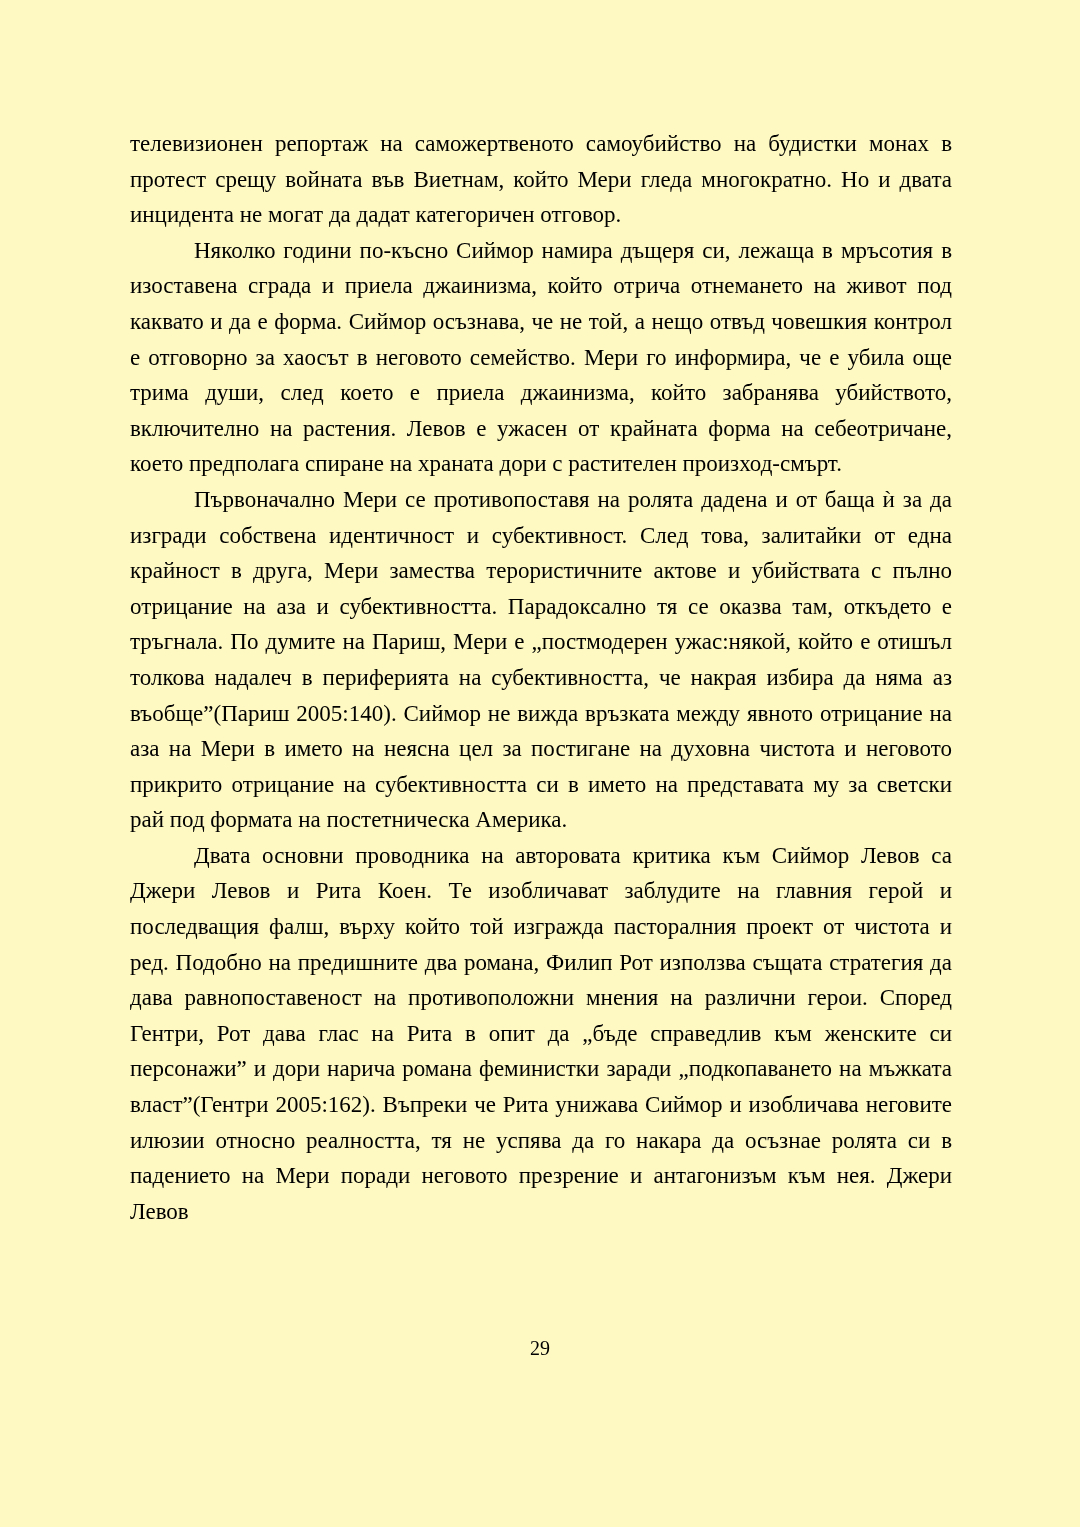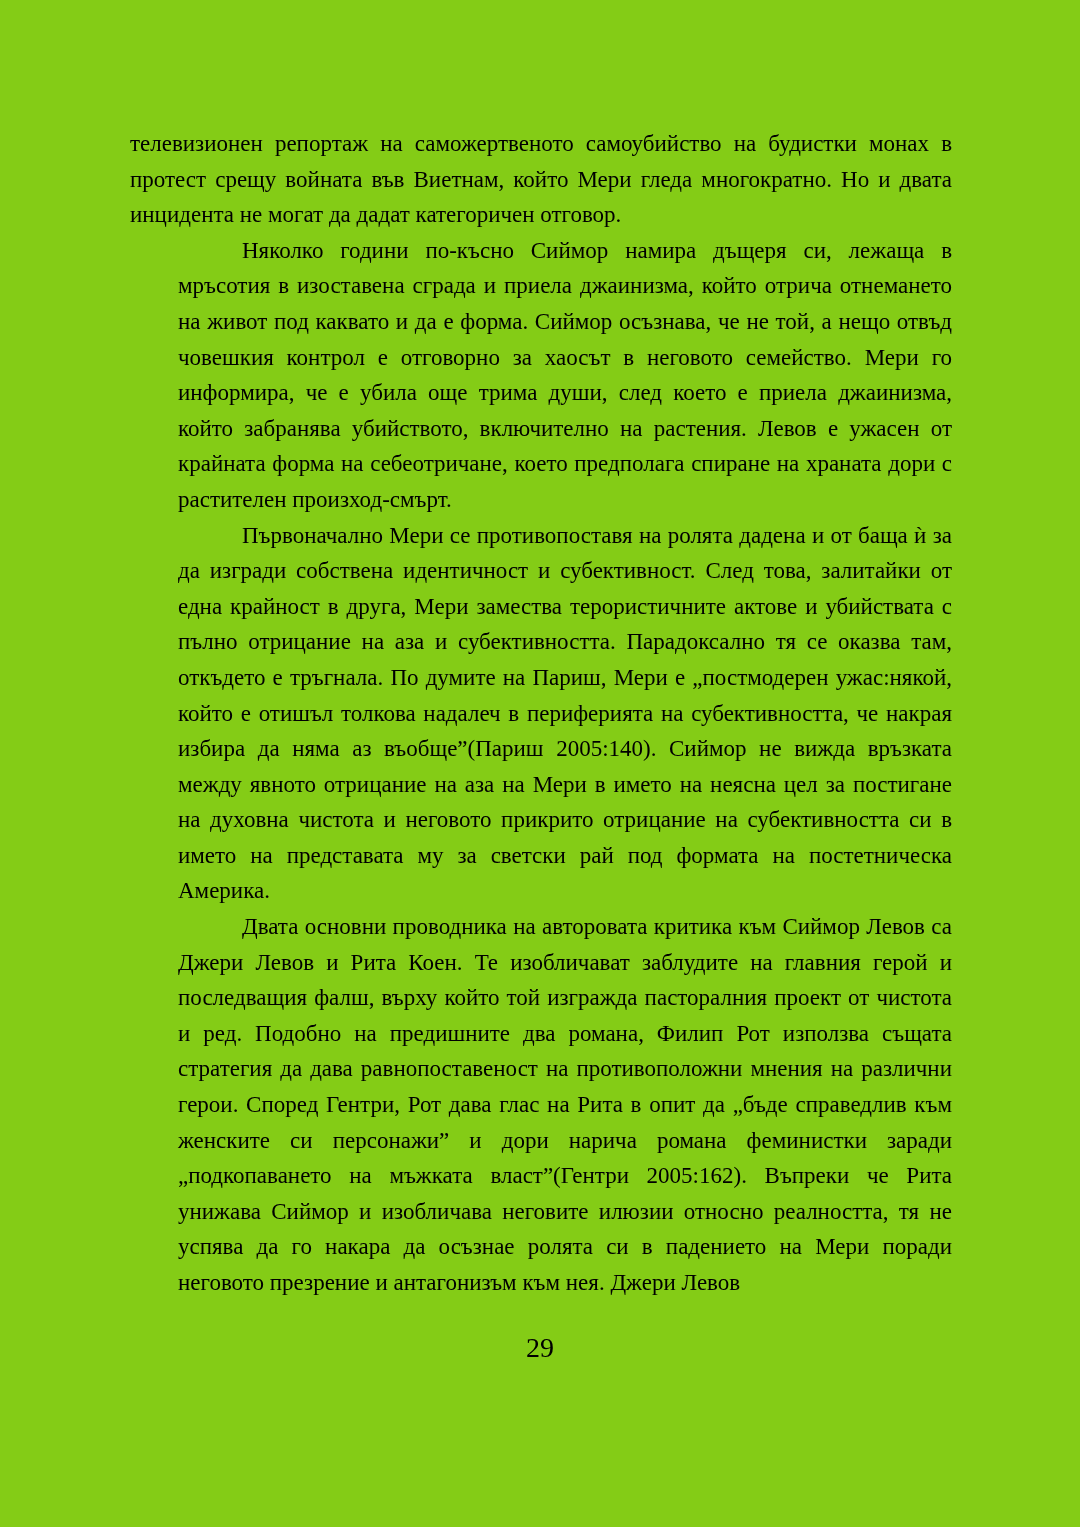--- a/index.html
+++ b/index.html
@@ -11,57 +11,56 @@
   body {
     width: 1080px;
     height: 1527px;
     font-family: "Liberation Serif", "DejaVu Serif", serif;
     color: #000000;
   }
   .page {
     position: relative;
     width: 1080px;
     height: 1527px;
-    background: #84cc16;
+    background: #fef9c3;
     overflow: hidden;
   }
   .content {
     position: absolute;
     left: 130px;
     top: 126px;
     width: 822px;
     font-size: 23px;
     line-height: 35.6px;
     text-align: justify;
     text-align-last: left;
   }
   p.para {
     margin: 0;
     padding: 0;
   }
   p.para.indent {
     text-indent: 64px;
-    margin-left: 48px;
   }
   h2.heading {
     margin: 0;
     padding: 0;
     font-size: 23.5px;
     font-weight: bold;
     line-height: 35.6px;
     text-align: center;
     text-align-last: center;
   }
   .page-number {
     position: absolute;
     left: 0;
     right: 0;
     top: 1334px;
     text-align: center;
-    font-size: 28px;
+    font-size: 20px;
     line-height: 28px;
   }
 </style>
 </head>
 <body>
 
 <div class="page">
   <div class="content">
     <p class="para">телевизионен репортаж на саможертвеното самоубийство на будистки монах в протест срещу войната във Виетнам, който Мери гледа многократно. Но и двата инцидента не могат да дадат категоричен отговор.</p>
     <p class="para indent">Няколко години по-късно Сиймор намира дъщеря си, лежаща в мръсотия в изоставена сграда и приела джаинизма, който отрича отнемането на живот под каквато и да е форма. Сиймор осъзнава, че не той, а нещо отвъд човешкия контрол е отговорно за хаосът в неговото семейство. Мери го информира, че е убила още трима души, след което е приела джаинизма, който забранява убийството, включително на растения. Левов е ужасен от крайната форма на себеотричане, което предполага спиране на храната дори с растителен произход-смърт.</p>

